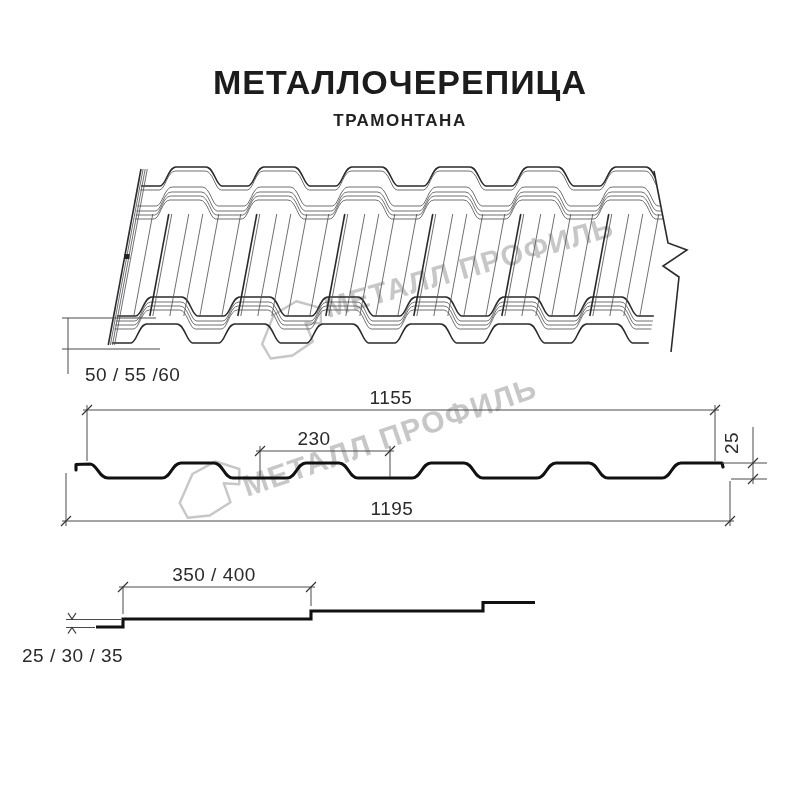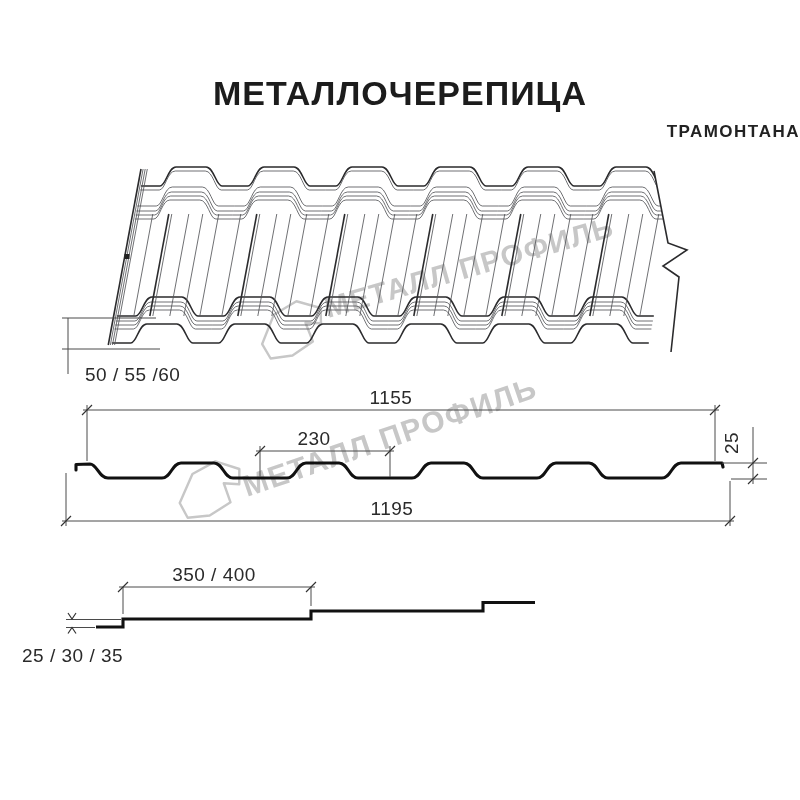--- a/index.html
+++ b/index.html
@@ -6,24 +6,24 @@
     --ink:#1c1c1c;
     --dim:#4a4a4a;
     --line3d:#55565a;
     --bold3d:#2b2b2d;
     --wm:#c7c7c7;
     --bg:#ffffff;
   }
   html,body{margin:0;padding:0;}
   body{width:800px;height:800px;background:var(--bg);position:relative;overflow:hidden;
        font-family:"Liberation Sans", sans-serif;}
-  .titleblock{position:absolute;left:0;top:74px;width:800px;text-align:center;z-index:2;}
+  .titleblock{position:absolute;left:0;top:63px;width:800px;text-align:center;z-index:2;}
   .title{font-size:34px;font-weight:900;color:var(--ink);letter-spacing:1px;margin:0;
          font-family:"Liberation Sans", sans-serif;}
-  .subtitle{font-size:17px;font-weight:600;color:#222;letter-spacing:1.5px;margin-top:9px;text-align:right;}
+  .subtitle{font-size:17px;font-weight:600;color:#222;letter-spacing:1.5px;margin-top:9px;}
   svg{position:absolute;left:0;top:0;z-index:1;}
   .l3{stroke:var(--line3d);stroke-width:.85;fill:none;}
   .b3{stroke:var(--bold3d);stroke-width:1.6;fill:none;}
   .profile{stroke:#111;stroke-width:3.1;fill:none;stroke-linejoin:round;stroke-linecap:round;}
   .step{stroke:#111;stroke-width:3.1;fill:none;stroke-linejoin:miter;}
   .dim{stroke:var(--dim);stroke-width:1;fill:none;}
   .tick{stroke:#333;stroke-width:1.2;fill:none;}
   .dimtext{fill:#2a2a2a;font-size:19px;font-family:"Liberation Sans",sans-serif;letter-spacing:.5px;}
   .wm{stroke:var(--wm);stroke-width:2.4;fill:none;stroke-linejoin:round;}
   .wmtext{fill:var(--wm);font-size:29px;font-weight:600;letter-spacing:1.5px;

